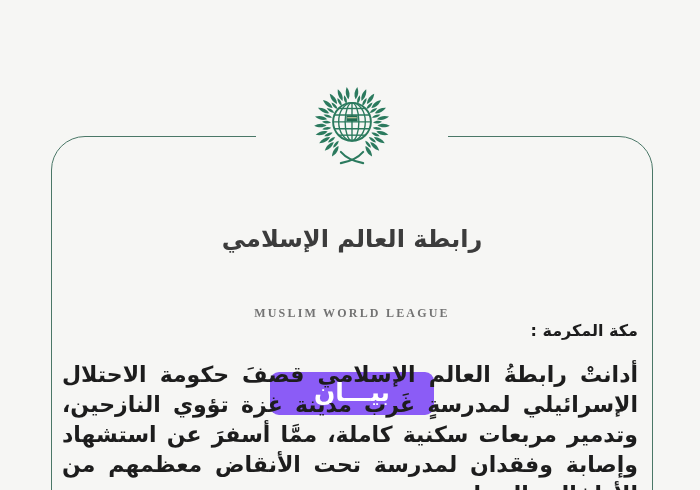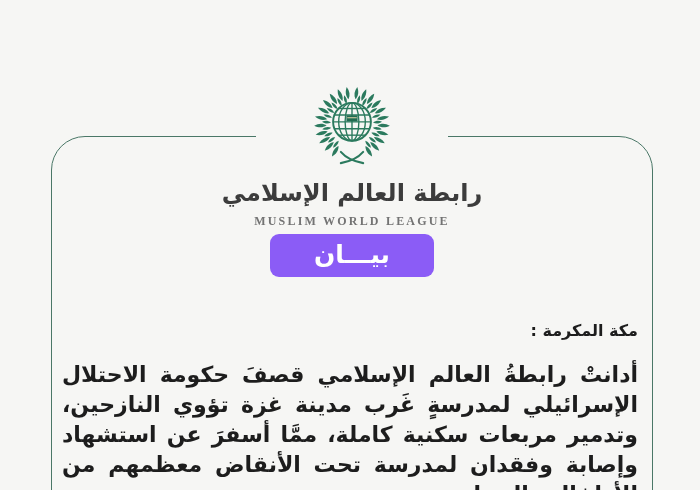--- a/index.html
+++ b/index.html
@@ -15,21 +15,21 @@
   
   .card{
     position:absolute;left:51px;top:136px;width:600px;height:430px;
     border:1.5px solid #4a7767;border-radius:34px;
     background:transparent;
   }
   
   .logo-stack{
     position:absolute;top:84px;left:352px;transform:translateX(-50%);
     width:192px;background:#f6f6f4;
-    display:flex;flex-direction:column;align-items:center;
+    display:flex;flex-direction:column;align-items:center;gap:46px;
   }
   .emblem{display:block;width:88px;height:86px;}
   .calligraphy{
     direction:rtl;white-space:nowrap;
     height:44px;line-height:46px;
     font-size:24px;font-weight:700;color:#3c3c3c;
   }
   .en-name{
     font-family:"Liberation Serif", serif;
     font-weight:700;font-size:12px;letter-spacing:2.2px;

